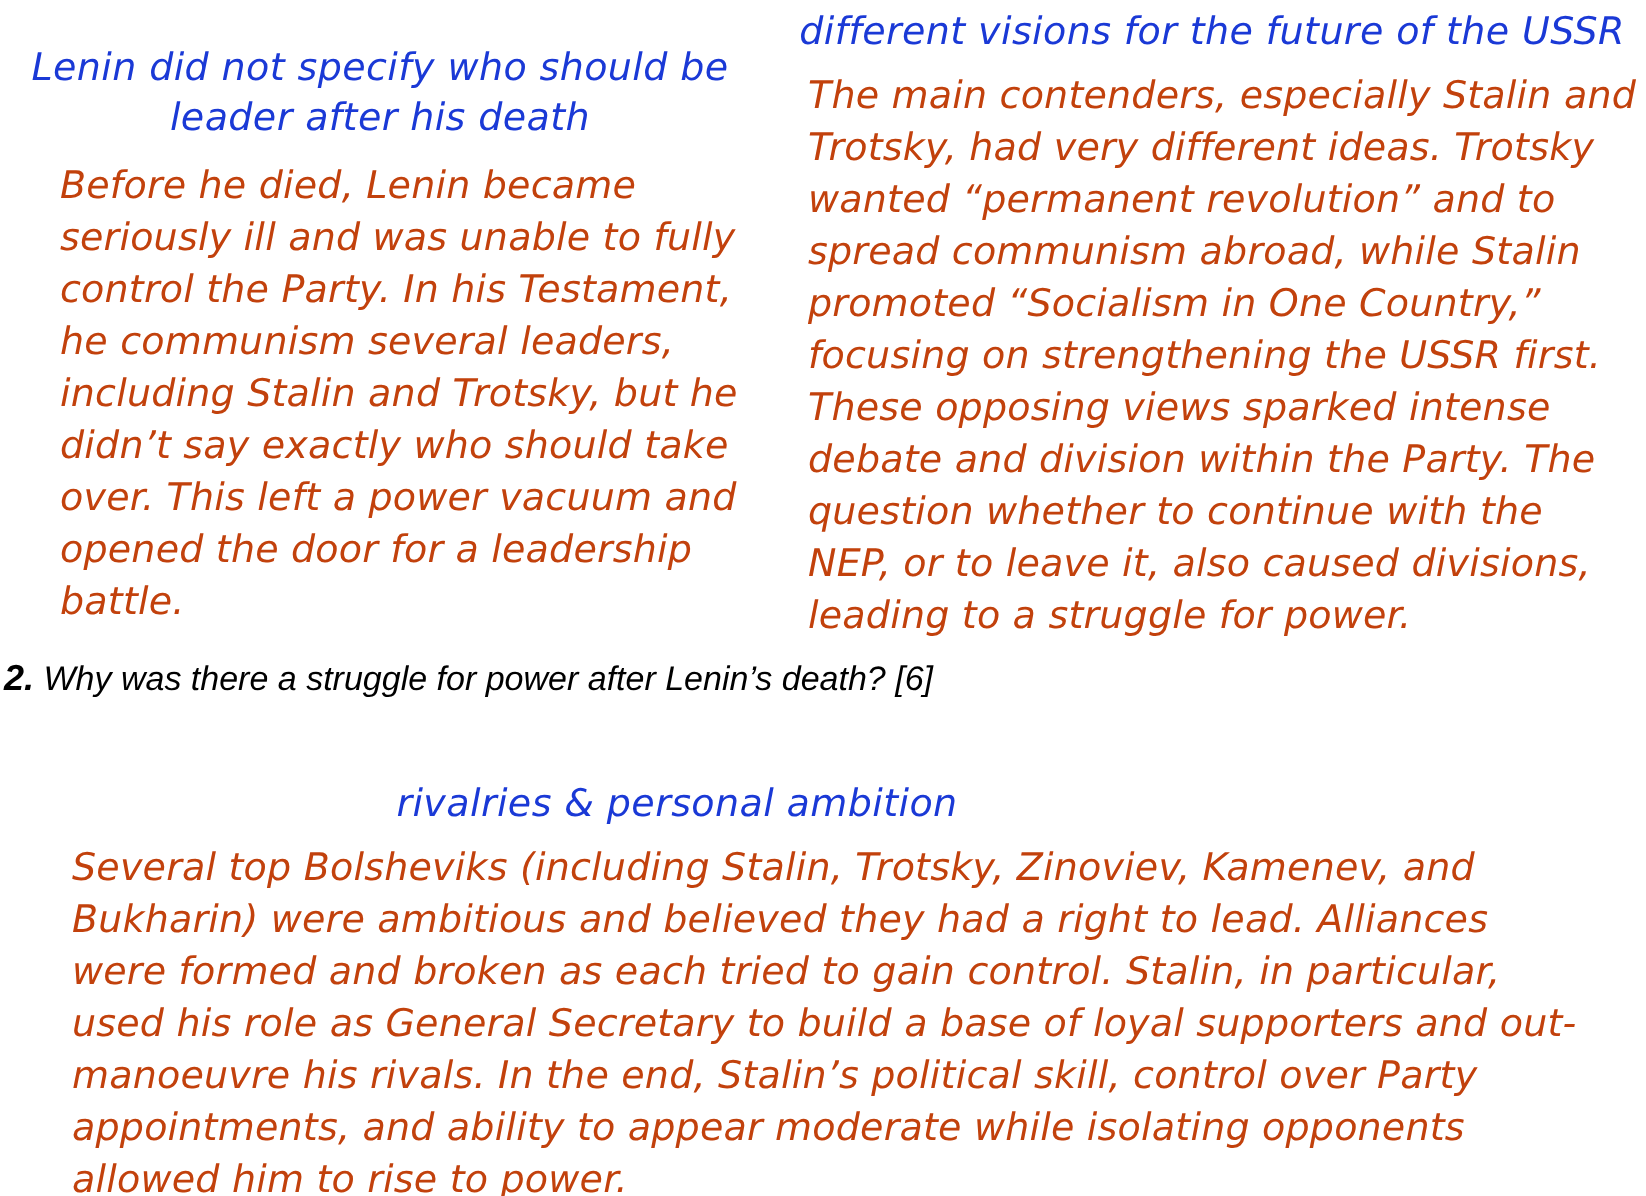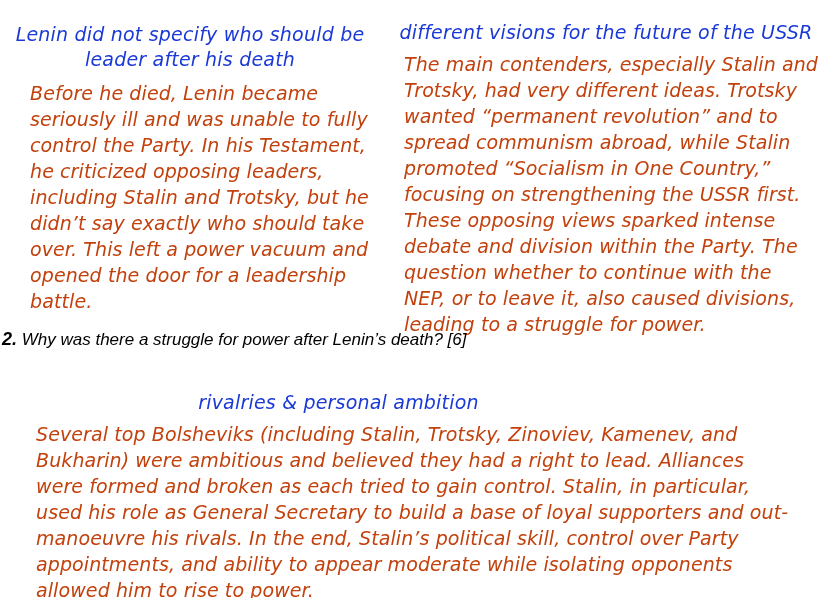--- a/index.html
+++ b/index.html
@@ -49,21 +49,21 @@
   }
   .col-left .body-text {
     margin-top: 8px;
     padding-left: 22px;
     width: 340px;
   }
   
   .col-right {
     position: absolute;
     left: 398px;
-    top: 16px;
+    top: 0px;
     width: 420px;
   }
   .col-right .heading {
     width: 416px;
     padding-top: 4px;
   }
   .col-right .body-text {
     margin-top: 6px;
     padding-left: 6px;
     width: 414px;
@@ -103,21 +103,21 @@
     width: 760px;
   }
 </style>
 </head>
 <body>
 
 <div class="page">
 
   <div class="col-left">
     <div class="heading">Lenin did not specify who should be leader after his death</div>
-    <div class="body-text">Before he died, Lenin became seriously ill and was unable to fully control the Party. In his Testament, he criticized opposing leaders, including Stalin and Trotsky, but he didn’t say exactly who should take over. This left a power vacuum and opened the door for a leadership battle.</div>
+    <div class="body-text">Before he died, Lenin became seriously ill and was unable to fully control the Party. In his Testament, he communism several leaders, including Stalin and Trotsky, but he didn’t say exactly who should take over. This left a power vacuum and opened the door for a leadership battle.</div>
   </div>
 
   <div class="col-right">
     <div class="heading">different visions for the future of the USSR</div>
     <div class="body-text">The main contenders, especially Stalin and Trotsky, had very different ideas. Trotsky wanted “permanent revolution” and to spread communism abroad, while Stalin promoted “Socialism in One Country,” focusing on strengthening the USSR first. These opposing views sparked intense debate and division within the Party. The question whether to continue with the NEP, or to leave it, also caused divisions, leading to a struggle for power.</div>
   </div>
 
   <div class="question-row">
     <span class="q-num">2.</span>
     <span class="q-text">Why was there a struggle for power after Lenin’s death? [6]</span>

